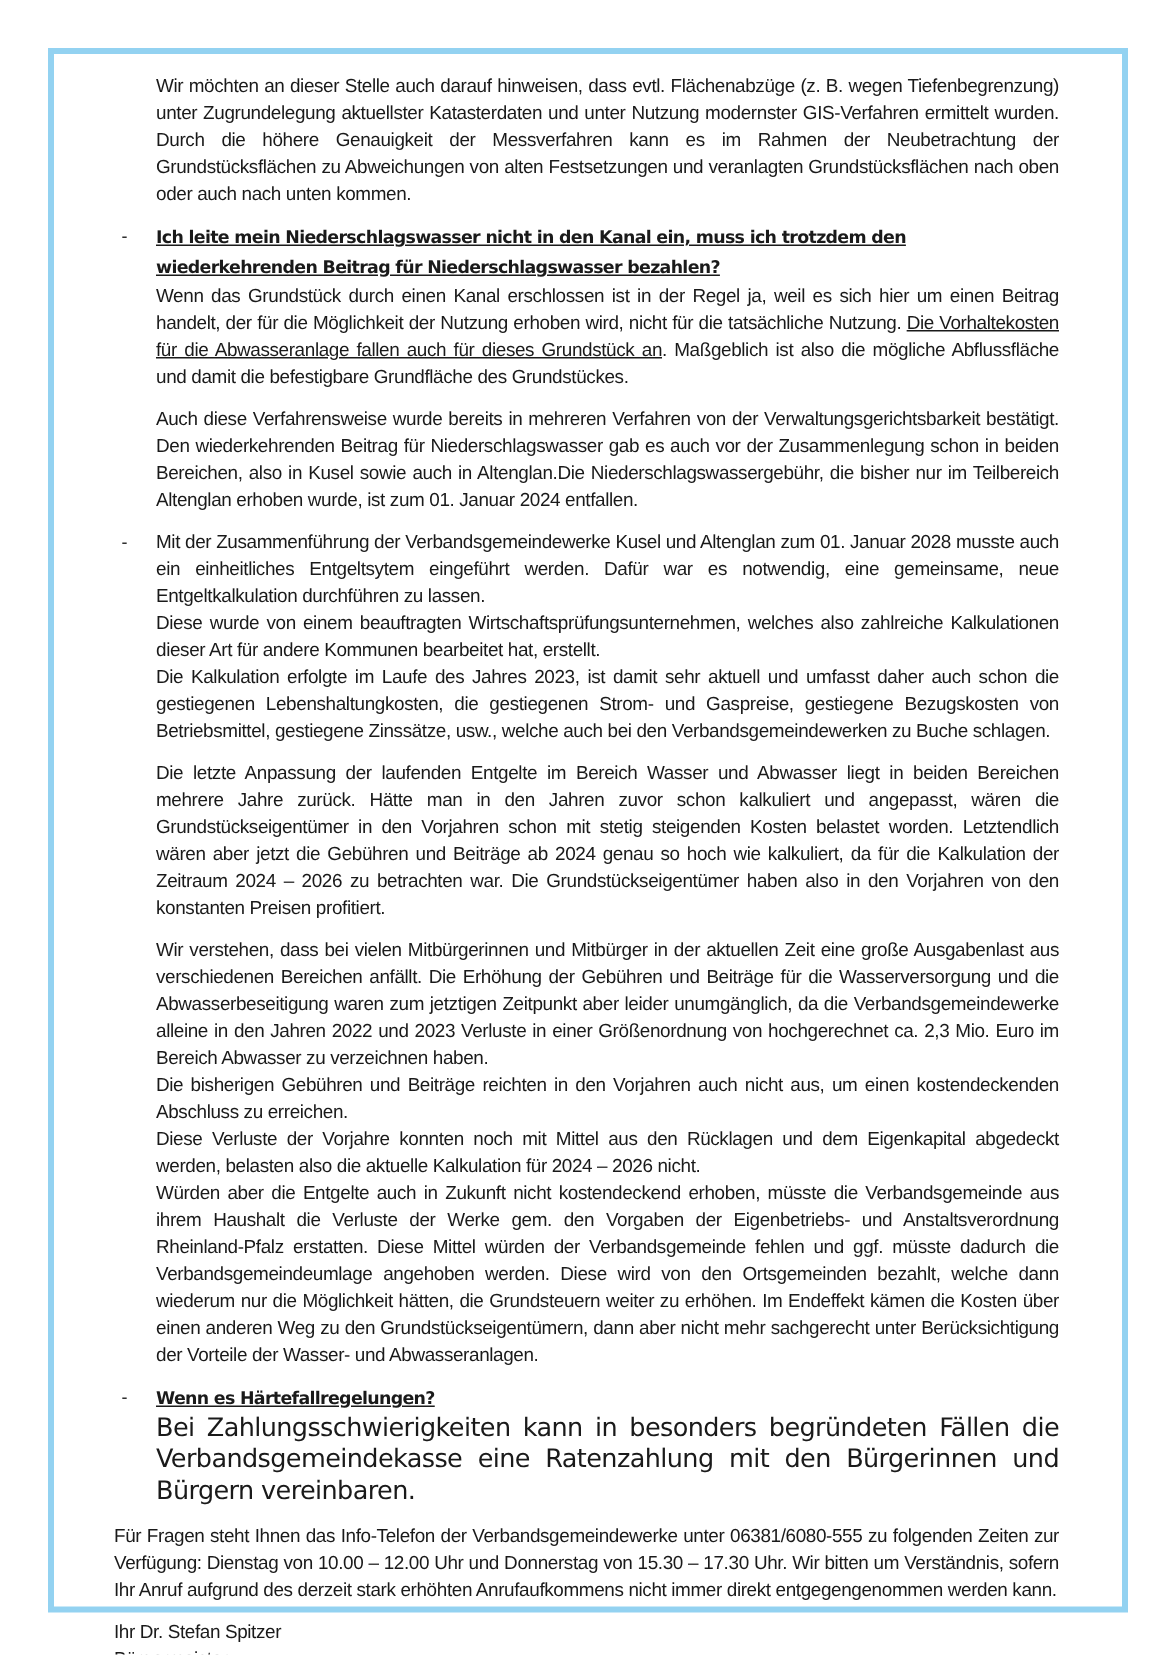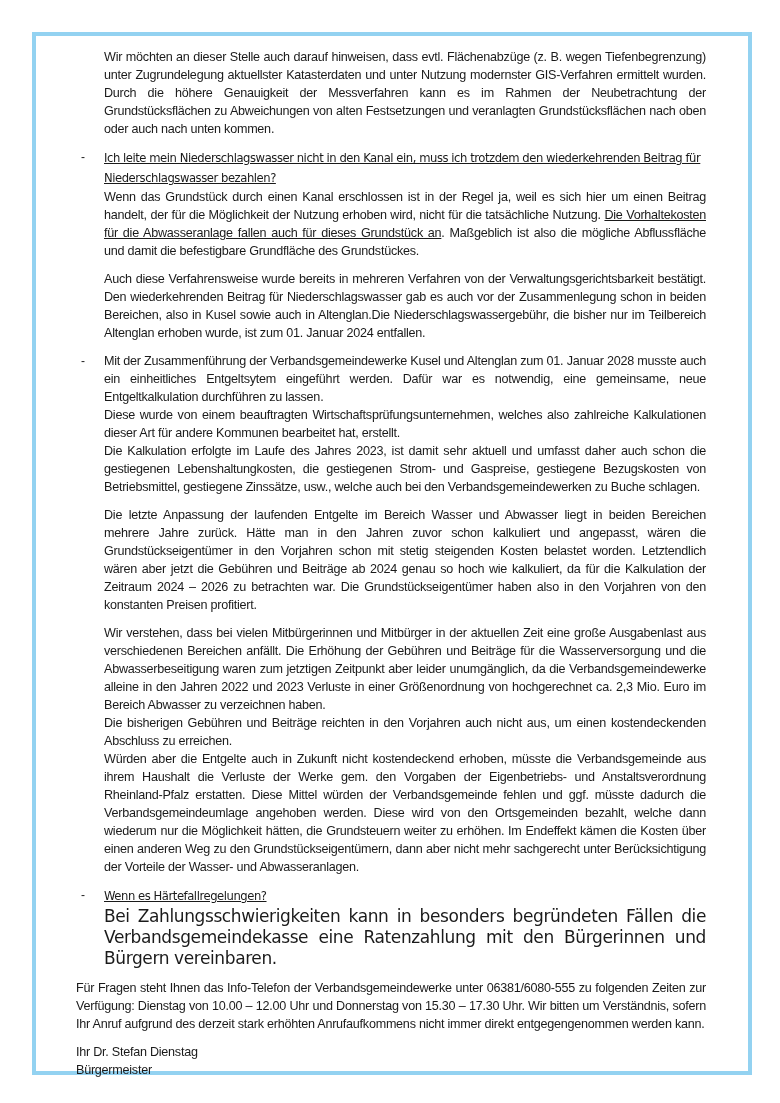--- a/index.html
+++ b/index.html
@@ -46,21 +46,21 @@
       padding-left: 28px;
     }
     .bullet .dash {
       position: absolute;
       left: 5px;
       top: 0;
       font-size: 12px;
     }
     .heading {
       font-family: "DejaVu Sans", sans-serif;
-      font-weight: normal;
+      font-weight: bold;
       font-size: 11.6px;
       line-height: 20px;
       letter-spacing: -0.45px;
       text-decoration: underline;
       margin: 0;
     }
     .u { text-decoration: underline; }
     .calibri {
       font-family: "DejaVu Sans", sans-serif;
       font-size: 17px;
@@ -96,32 +96,33 @@
   <div class="bullet">
     <span class="dash">-</span>
     <p class="p">Mit der Zusammenführung der Verbandsgemeindewerke Kusel und Altenglan zum 01. Januar 2028 musste auch ein einheitliches Entgeltsytem eingeführt werden. Dafür war es notwendig, eine gemeinsame, neue Entgeltkalkulation durchführen zu lassen.</p>
     <p class="p">Diese wurde von einem beauftragten Wirtschaftsprüfungsunternehmen, welches also zahlreiche Kalkulationen dieser Art für andere Kommunen bearbeitet hat, erstellt.</p>
     <p class="p">Die Kalkulation erfolgte im Laufe des Jahres 2023, ist damit sehr aktuell und umfasst daher auch schon die gestiegenen Lebenshaltungkosten, die gestiegenen Strom- und Gaspreise, gestiegene Bezugskosten von Betriebsmittel, gestiegene Zinssätze, usw., welche auch bei den Verbandsgemeindewerken zu Buche schlagen.</p>
     <div class="gap"></div>
     <p class="p">Die letzte Anpassung der laufenden Entgelte im Bereich Wasser und Abwasser liegt in beiden Bereichen mehrere Jahre zurück. Hätte man in den Jahren zuvor schon kalkuliert und angepasst, wären die Grundstückseigentümer in den Vorjahren schon mit stetig steigenden Kosten belastet worden. Letztendlich wären aber jetzt die Gebühren und Beiträge ab 2024 genau so hoch wie kalkuliert, da für die Kalkulation der Zeitraum 2024 – 2026 zu betrachten war. Die Grundstückseigentümer haben also in den Vorjahren von den konstanten Preisen profitiert.</p>
     <div class="gap"></div>
     <p class="p">Wir verstehen, dass bei vielen Mitbürgerinnen und Mitbürger in der aktuellen Zeit eine große Ausgabenlast aus verschiedenen Bereichen anfällt. Die Erhöhung der Gebühren und Beiträge für die Wasserversorgung und die Abwasserbeseitigung waren zum jetztigen Zeitpunkt aber leider unumgänglich, da die Verbandsgemeindewerke alleine in den Jahren 2022 und 2023 Verluste in einer Größenordnung von hochgerechnet ca. 2,3 Mio. Euro im Bereich Abwasser zu verzeichnen haben.</p>
     <p class="p">Die bisherigen Gebühren und Beiträge reichten in den Vorjahren auch nicht aus, um einen kostendeckenden Abschluss zu erreichen.</p>
+    <p class="p">Diese Verluste der Vorjahre konnten noch mit Mittel aus den Rücklagen und dem Eigenkapital abgedeckt werden, belasten also die aktuelle Kalkulation für 2024 – 2026 nicht.</p>
     <p class="p">Würden aber die Entgelte auch in Zukunft nicht kostendeckend erhoben, müsste die Verbandsgemeinde aus ihrem Haushalt die Verluste der Werke gem. den Vorgaben der Eigenbetriebs- und Anstaltsverordnung Rheinland-Pfalz erstatten. Diese Mittel würden der Verbandsgemeinde fehlen und ggf. müsste dadurch die Verbandsgemeindeumlage angehoben werden. Diese wird von den Ortsgemeinden bezahlt, welche dann wiederum nur die Möglichkeit hätten, die Grundsteuern weiter zu erhöhen. Im Endeffekt kämen die Kosten über einen anderen Weg zu den Grundstückseigentümern, dann aber nicht mehr sachgerecht unter Berücksichtigung der Vorteile der Wasser- und Abwasseranlagen.</p>
   </div>
 
   <div class="gap"></div>
 
   <div class="bullet">
     <span class="dash">-</span>
     <p class="heading">Wenn es Härtefallregelungen?</p>
     <p class="p calibri">Bei Zahlungsschwierigkeiten kann in besonders begründeten Fällen die Verbandsgemeindekasse eine Ratenzahlung mit den Bürgerinnen und Bürgern vereinbaren.</p>
   </div>
 
   <div class="gap"></div>
 
   <p class="p">Für Fragen steht Ihnen das Info-Telefon der Verbandsgemeindewerke unter 06381/6080-555 zu folgenden Zeiten zur Verfügung: Dienstag von 10.00 – 12.00 Uhr und Donnerstag von 15.30 – 17.30 Uhr. Wir bitten um Verständnis, sofern Ihr Anruf aufgrund des derzeit stark erhöhten Anrufaufkommens nicht immer direkt entgegengenommen werden kann.</p>
 
   <div class="gap"></div>
 
-  <p class="sig">Ihr Dr. Stefan Dienstag</p>
+  <p class="sig">Ihr Dr. Stefan Spitzer</p>
   <p class="sig">Bürgermeister</p>
 </div>
 
 </body></html>

